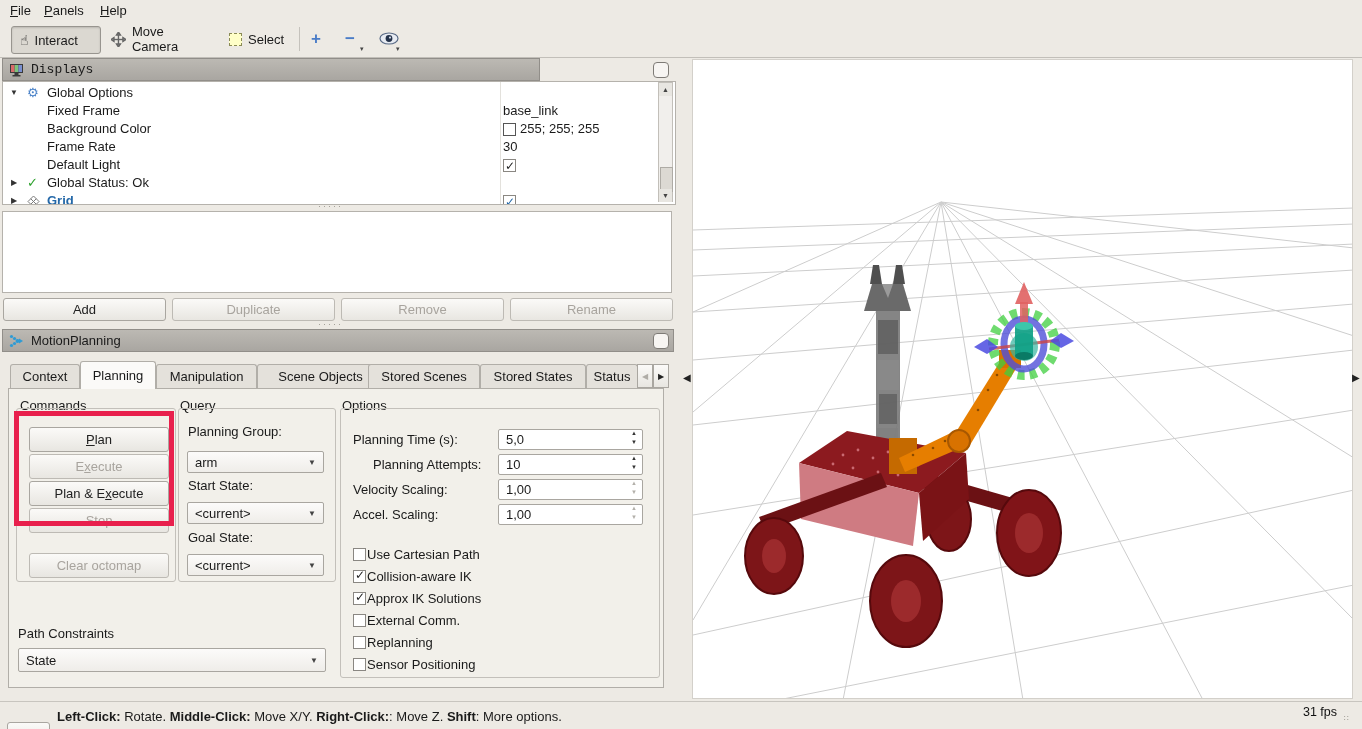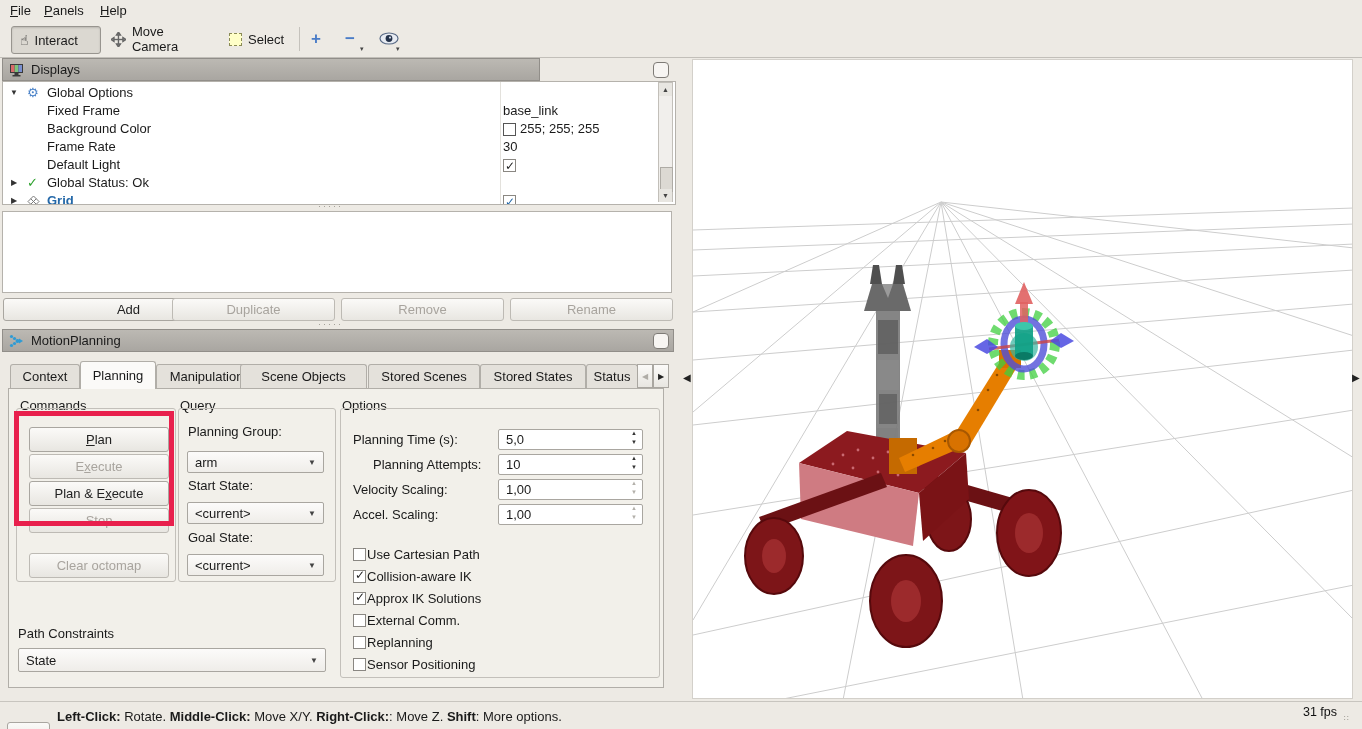--- a/index.html
+++ b/index.html
@@ -93,21 +93,21 @@
     <div class="bluetool" style="left:345px;top:9px;"><span>−</span></div>
     <div class="caret" style="left:360px;top:25px;">▾</div>
     <svg class="abs" style="left:379px;top:12px;" width="20" height="13" viewBox="0 0 20 13">
       <ellipse cx="10" cy="6.5" rx="9" ry="5.5" fill="#e7ebf2" stroke="#5a6b86" stroke-width="1.2"></ellipse>
       <circle cx="10" cy="6.5" r="3.4" fill="#24324a"></circle>
         <circle cx="11" cy="5.6" r="1.1" fill="#cfd8e6"></circle>
     </svg>
     <div class="caret" style="left:396px;top:25px;">▾</div>
   </div>
 
-  <div class="ptitle" style="left:2px;top:58px;width:538px;">
+  <div class="ptitle" style="left:2px;top:58px;width:538px;font-family:Liberation Mono, monospace;">
     <svg width="15" height="14" viewBox="0 0 15 14">
       <rect x="1" y="1" width="13" height="9" fill="#3a3a3a"></rect>
         <rect x="2" y="2" width="3.6" height="7" fill="#d86a6a"></rect>
         <rect x="5.7" y="2" width="3.6" height="7" fill="#7cc47c"></rect>
         <rect x="9.4" y="2" width="3.6" height="7" fill="#7a8fd0"></rect>
       <rect x="5.5" y="10" width="4" height="2" fill="#3a3a3a"></rect>
         <rect x="3.5" y="12" width="8" height="1.5" fill="#3a3a3a"></rect>
     </svg>
     <span>Displays</span>
   </div>
@@ -175,21 +175,21 @@
       <div class="sarrow" style="top:0;">▲</div>
       <div class="sthumb" style="top:84px;height:23px;"></div>
       <div class="sarrow" style="top:106px;">▼</div>
     </div>
   </div>
 
   <div class="dots" style="left:318px;top:201px;">·····</div>
 
   <div class="abs" style="left:2px;top:211px;width:670px;height:82px;background:#fff;border:1px solid #b5b2ac;box-sizing:border-box;"></div>
 
-  <div class="btn" style="left:3px;top:298px;width:161px;height:21px;line-height:21px;padding-left:44px;"><span>Add</span></div>
+  <div class="btn" style="left:3px;top:298px;width:161px;height:21px;line-height:21px;"><span>Add</span></div>
   <div class="btn dis" style="left:172px;top:298px;width:161px;height:21px;line-height:21px;"><span>Duplicate</span></div>
   <div class="btn dis" style="left:341px;top:298px;width:161px;height:21px;line-height:21px;"><span>Remove</span></div>
   <div class="btn dis" style="left:510px;top:298px;width:161px;height:21px;line-height:21px;"><span>Rename</span></div>
 
   <div class="dots" style="left:318px;top:319px;">·····</div>
 
   <div class="ptitle" style="left:2px;top:329px;width:672px;">
     <svg width="15" height="14" viewBox="0 0 15 14">
       <g fill="#2f9bd4">
           <circle cx="2.5" cy="2.5" r="1.6"></circle>
@@ -200,21 +200,21 @@
           <path d="M10 4.5l4 2.5l-4 2.5z"></path>
         </g>
     </svg>
     <span>MotionPlanning</span>
   </div>
   <div class="pbtn" style="left:653px;top:333px;"></div>
 
   <div class="tab" style="left:10px;width:70px;"><span>Context</span></div>
   <div class="tab active" style="left:80px;width:76px;"><span>Planning</span></div>
   <div class="tab" style="left:156px;width:101px;"><span>Manipulation</span></div>
-  <div class="tab" style="left:240px;width:127px;"><span>Scene Objects</span></div>
+  <div class="tab" style="left:257px;width:127px;"><span>Scene Objects</span></div>
   <div class="tab" style="left:368px;width:112px;"><span>Stored Scenes</span></div>
   <div class="tab" style="left:480px;width:106px;"><span>Stored States</span></div>
   <div class="tab" style="left:586px;width:52px;overflow:hidden;"><span>Status</span></div>
   <div class="tabscroll" style="left:637px;color:#b0ada7;">◀</div>
   <div class="tabscroll" style="left:653px;color:#222;">▶</div>
 
   <div class="tabpage"></div>
 
   <div class="glabel" style="left:20px;top:398px;">Commands</div>
   <div class="gbox" style="left:16px;top:408px;width:158px;height:172px;"></div>

